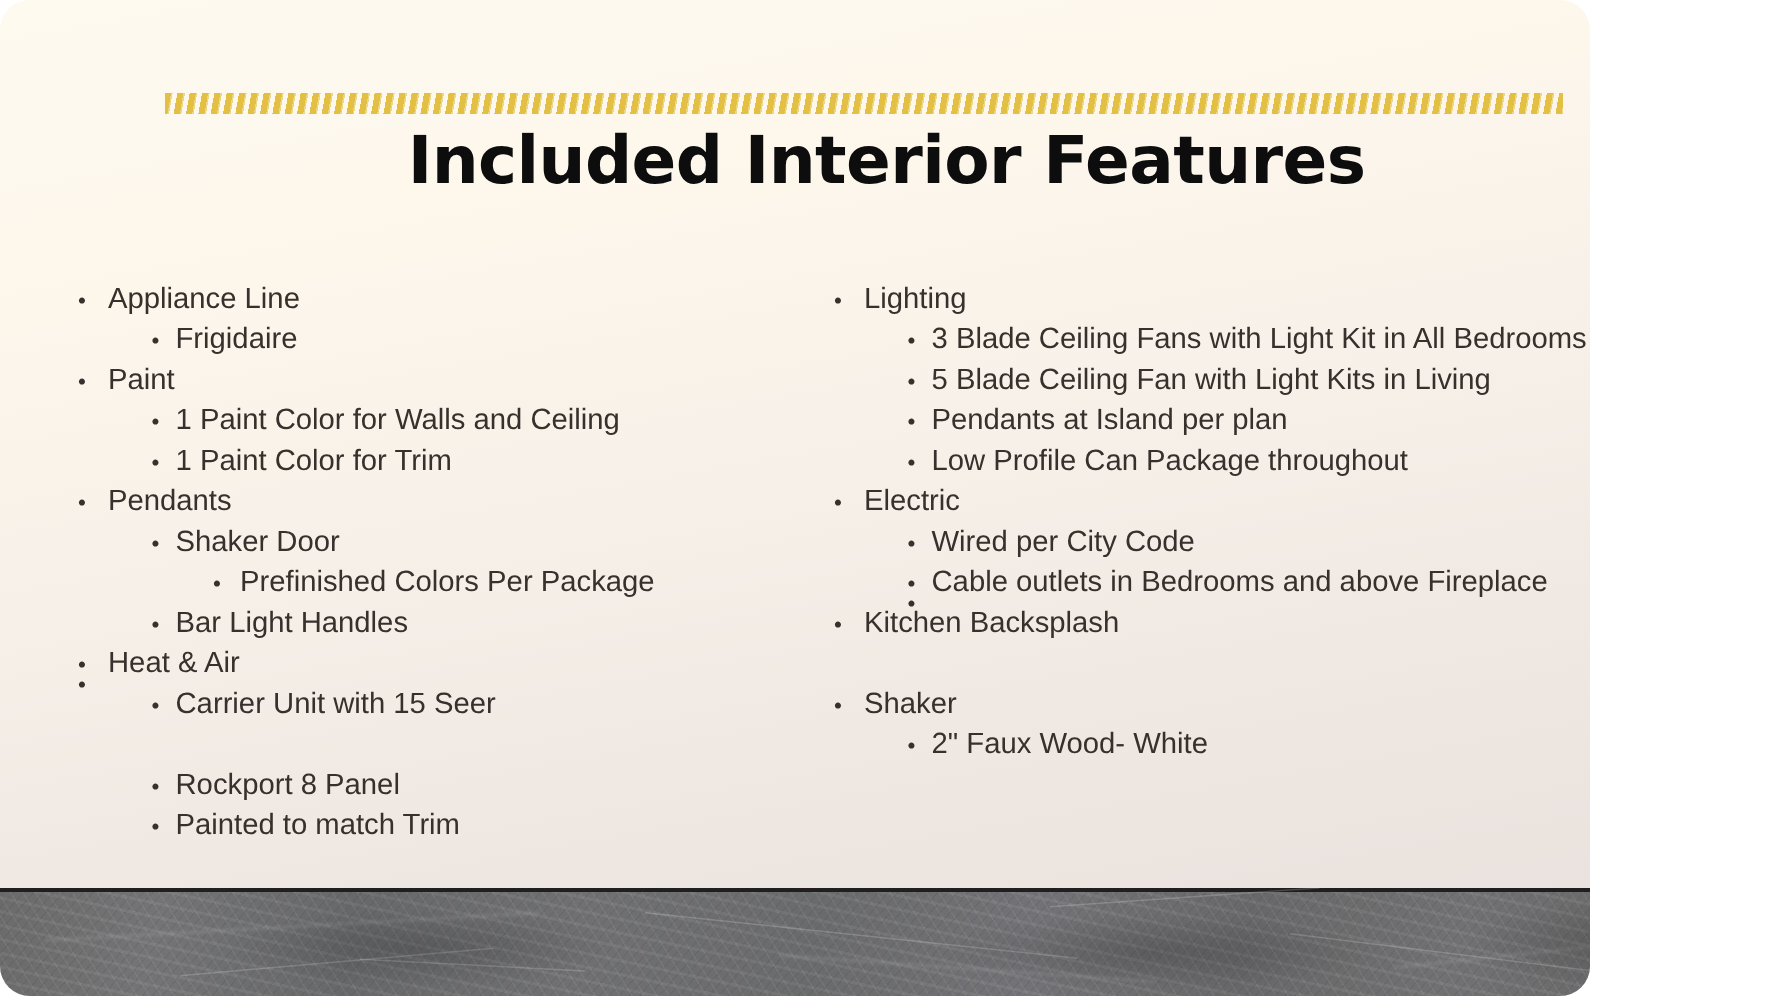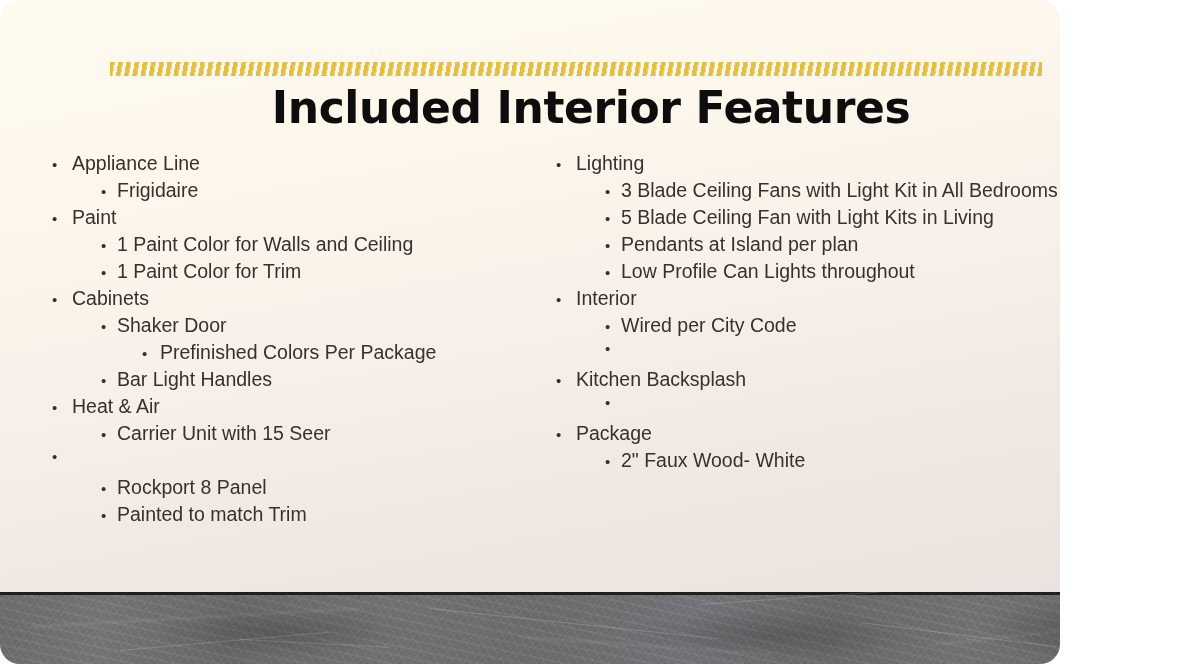--- a/index.html
+++ b/index.html
@@ -72,20 +72,21 @@
     white-space: nowrap;
   }
   .bullet-line .dot {
     flex: 0 0 auto;
     font-size: 15px;
     line-height: 1;
     color: #37302c;
   }
   .bullet-line .txt {
     flex: 0 0 auto;
+    margin-top: 36px;
   }
 
   
   .lvl1 { padding-left: 8px;  }
   .lvl1 .dot { width: 20px; }
   .lvl2 { padding-left: 57px; }
   .lvl2 .dot { width: 16px; }
   .lvl3 { padding-left: 98px; }
   .lvl3 .dot { width: 18px; }
 
@@ -147,21 +148,21 @@
       <div class="bullet-line lvl2">
         <span class="dot">•</span>
         <span class="txt">1 Paint Color for Walls and Ceiling</span>
       </div>
       <div class="bullet-line lvl2">
         <span class="dot">•</span>
         <span class="txt">1 Paint Color for Trim</span>
       </div>
       <div class="bullet-line lvl1">
         <span class="dot">•</span>
-        <span class="txt">Cabinets</span>
+        <span class="txt">Pendants</span>
       </div>
       <div class="bullet-line lvl2">
         <span class="dot">•</span>
         <span class="txt">Shaker Door</span>
       </div>
       <div class="bullet-line lvl3">
         <span class="dot">•</span>
         <span class="txt">Prefinished Colors Per Package</span>
       </div>
       <div class="bullet-line lvl2">
@@ -200,43 +201,44 @@
       <div class="bullet-line lvl2">
         <span class="dot">•</span>
         <span class="txt">5 Blade Ceiling Fan with Light Kits in Living</span>
       </div>
       <div class="bullet-line lvl2">
         <span class="dot">•</span>
         <span class="txt">Pendants at Island per plan</span>
       </div>
       <div class="bullet-line lvl2">
         <span class="dot">•</span>
-        <span class="txt">Low Profile Can Lights throughout</span>
-      </div>
-      <div class="bullet-line lvl1">
-        <span class="dot">•</span>
-        <span class="txt">Interior</span>
+        <span class="txt">Low Profile Can Package throughout</span>
+      </div>
+      <div class="bullet-line lvl1">
+        <span class="dot">•</span>
+        <span class="txt">Electric</span>
       </div>
       <div class="bullet-line lvl2">
         <span class="dot">•</span>
         <span class="txt">Wired per City Code</span>
       </div>
       <div class="bullet-line lvl2">
         <span class="dot">•</span>
+        <span class="txt">Cable outlets in Bedrooms and above Fireplace</span>
       </div>
       <div class="bullet-line lvl1">
         <span class="dot">•</span>
         <span class="txt">Kitchen Backsplash</span>
       </div>
       <div class="bullet-line lvl2">
         <span class="dot">•</span>
       </div>
       <div class="bullet-line lvl1">
         <span class="dot">•</span>
-        <span class="txt">Package</span>
+        <span class="txt">Shaker</span>
       </div>
       <div class="bullet-line lvl2">
         <span class="dot">•</span>
         <span class="txt">2" Faux Wood- White</span>
       </div>
     </div>
 
   <div id="photo-band">
     <div class="vein" style="left:30px;  top:34px; width:330px; transform:rotate(-3.2deg);"></div>
     <div class="scratch" style="left:120px; top:58px; width:210px; transform:rotate(-5deg);"></div>

